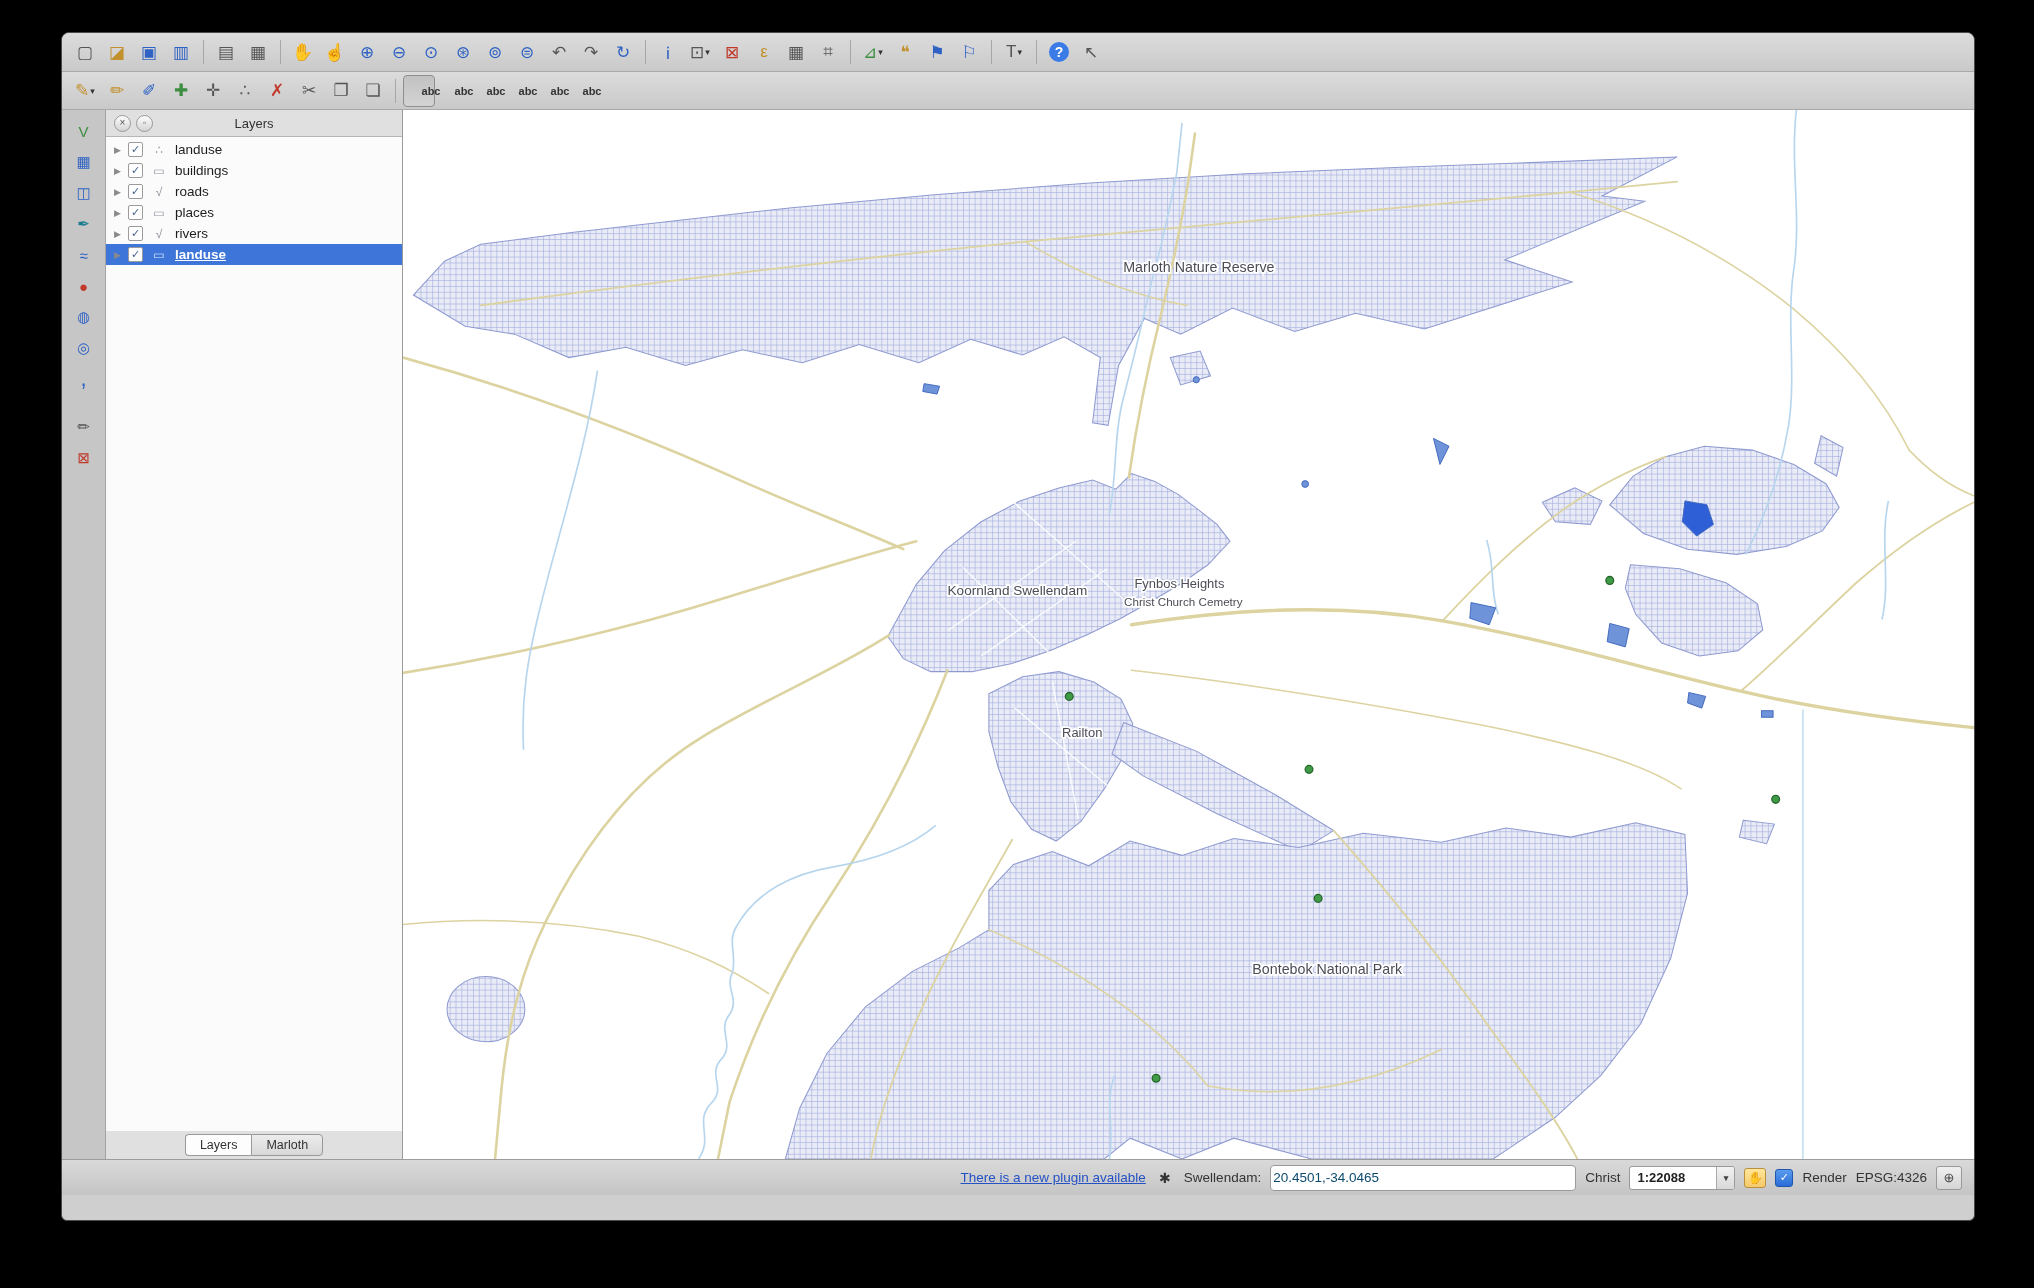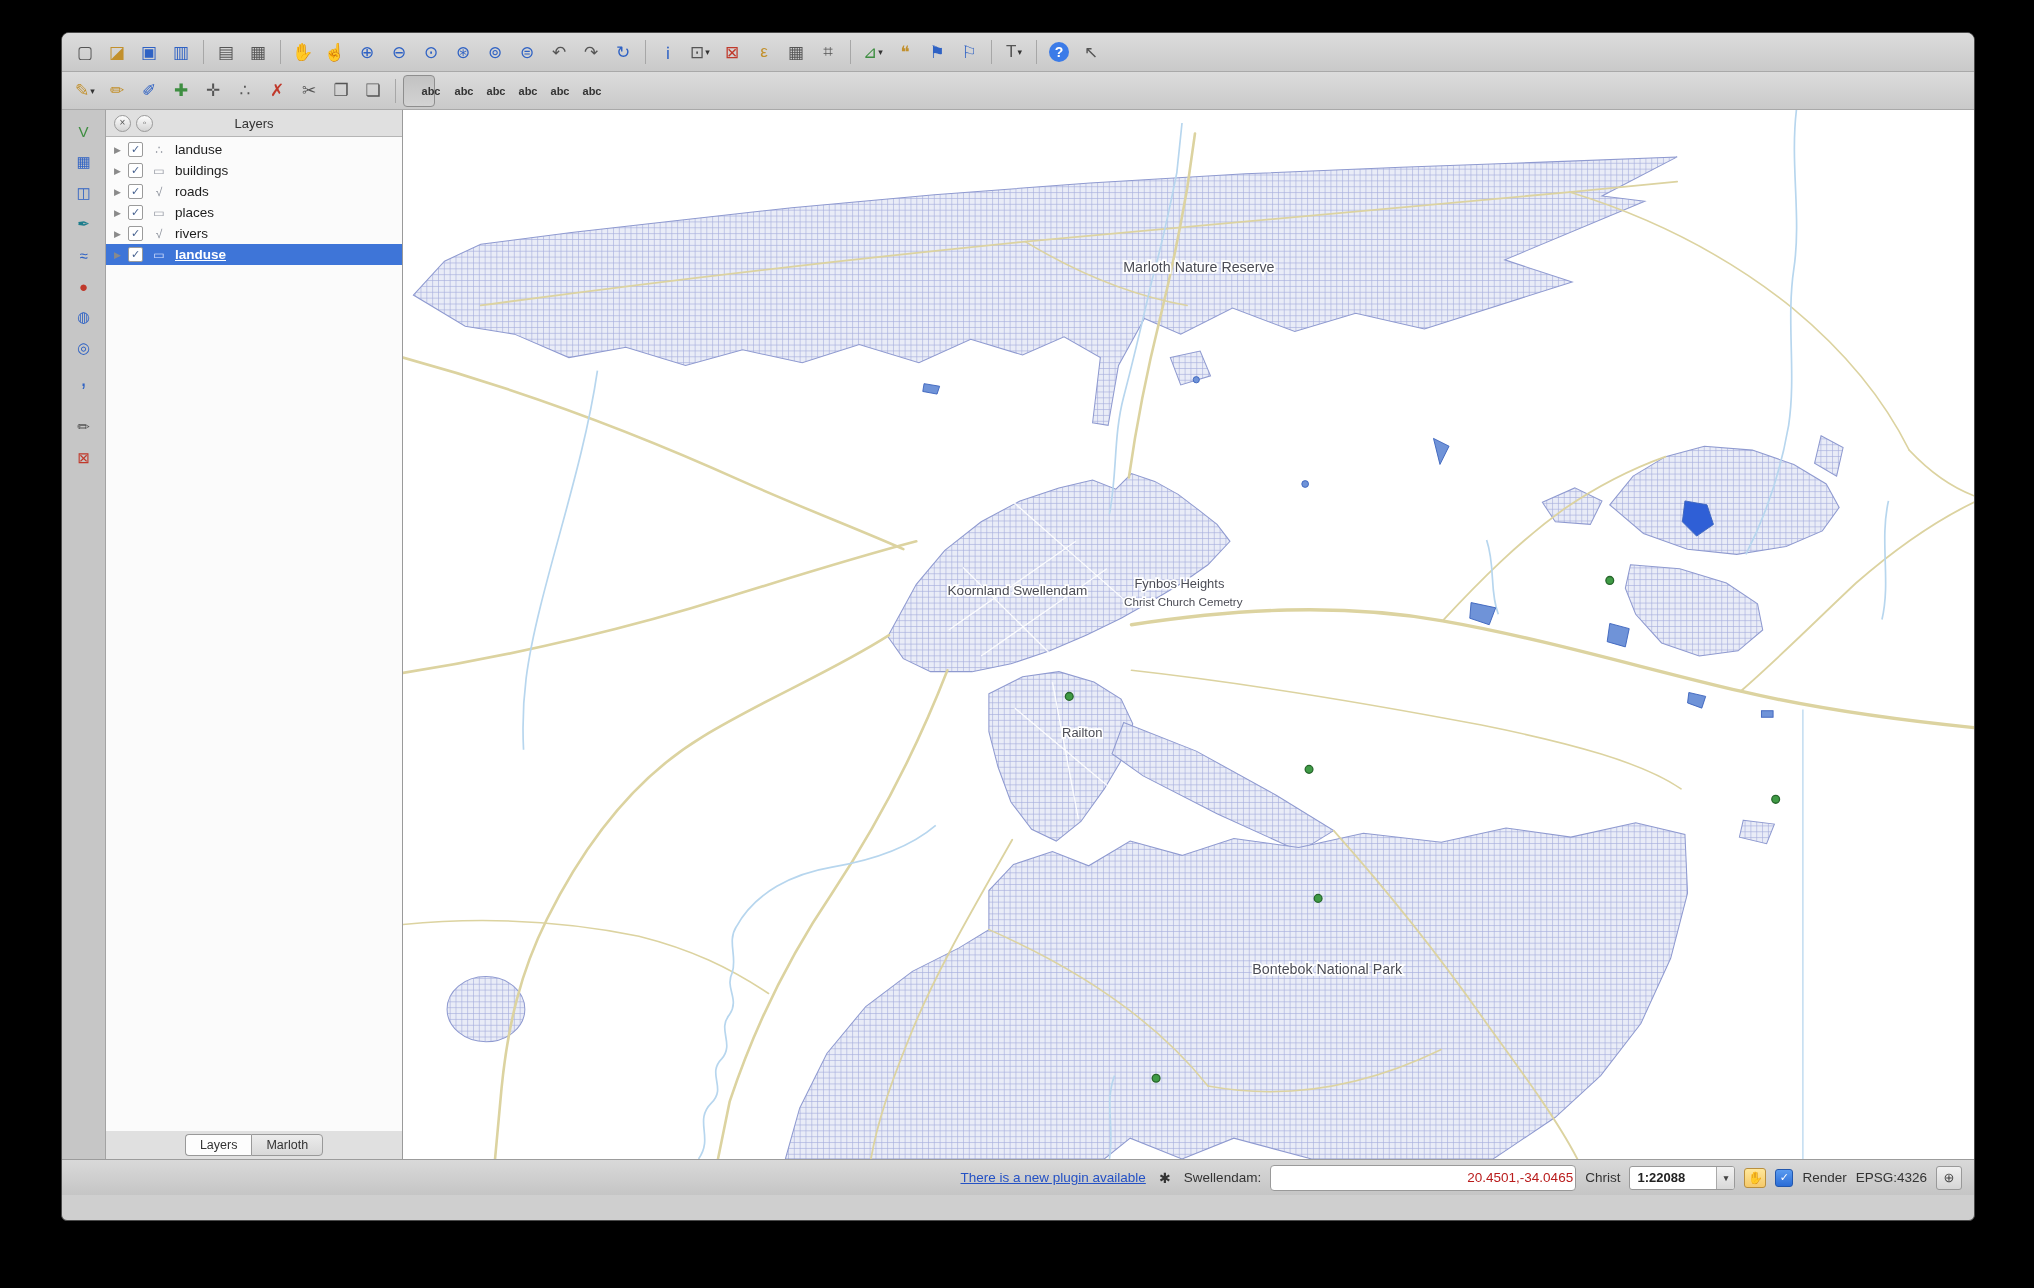--- a/index.html
+++ b/index.html
@@ -60,21 +60,21 @@
   .tab.last{border-radius:0 4px 4px 0;}
   
   .canvas{flex:1;position:relative;background:#fff;}
   .canvas svg{position:absolute;left:0;top:0;width:100%;height:100%;}
   
   .statusbar{height:35px;display:flex;align-items:center;gap:9px;padding:0 12px;
              background:linear-gradient(#d9d9d9,#c5c5c5);border-top:1px solid #9c9c9c;font-size:13.5px;color:#333;}
   .spacer{flex:1;}
   .pluglink{color:#2451c4;text-decoration:underline;margin-left:28px;}
   .coordbox{width:300px;height:22px;border:1px solid #9a9a9a;border-radius:4px;background:#fff;
-            font-size:13.5px;text-align:right;font-family:"Liberation Sans",sans-serif;color:#b91c1c;}
+            font-size:13.5px;text-align:left;font-family:"Liberation Sans",sans-serif;color:#0c4a6e;}
   .combo{width:104px;height:22px;border:1px solid #9a9a9a;border-radius:3px;background:#fff;display:flex;
          align-items:center;overflow:hidden;font-weight:bold;}
   .combo .val{flex:1;padding-left:7px;font-size:13px;color:#222;}
   .combo .arrow{width:17px;height:100%;background:linear-gradient(#f2f2f2,#d8d8d8);border-left:1px solid #aaa;
                 font-size:9px;display:flex;align-items:center;justify-content:center;color:#444;}
   .statico{width:20px;height:20px;display:flex;align-items:center;justify-content:center;font-size:14px;}
   .stopico{color:#c23b2e;background:linear-gradient(#ffe79a,#f5c96a);border:1px solid #b98f3e;border-radius:3px;
            width:20px;height:18px;font-size:12px;}
   .rcheck{width:16px;height:16px;border-radius:3px;background:linear-gradient(#5a9bf0,#2a6cd6);
           border:1px solid #2257ad;color:#fff;font-size:11px;display:flex;align-items:center;justify-content:center;}

